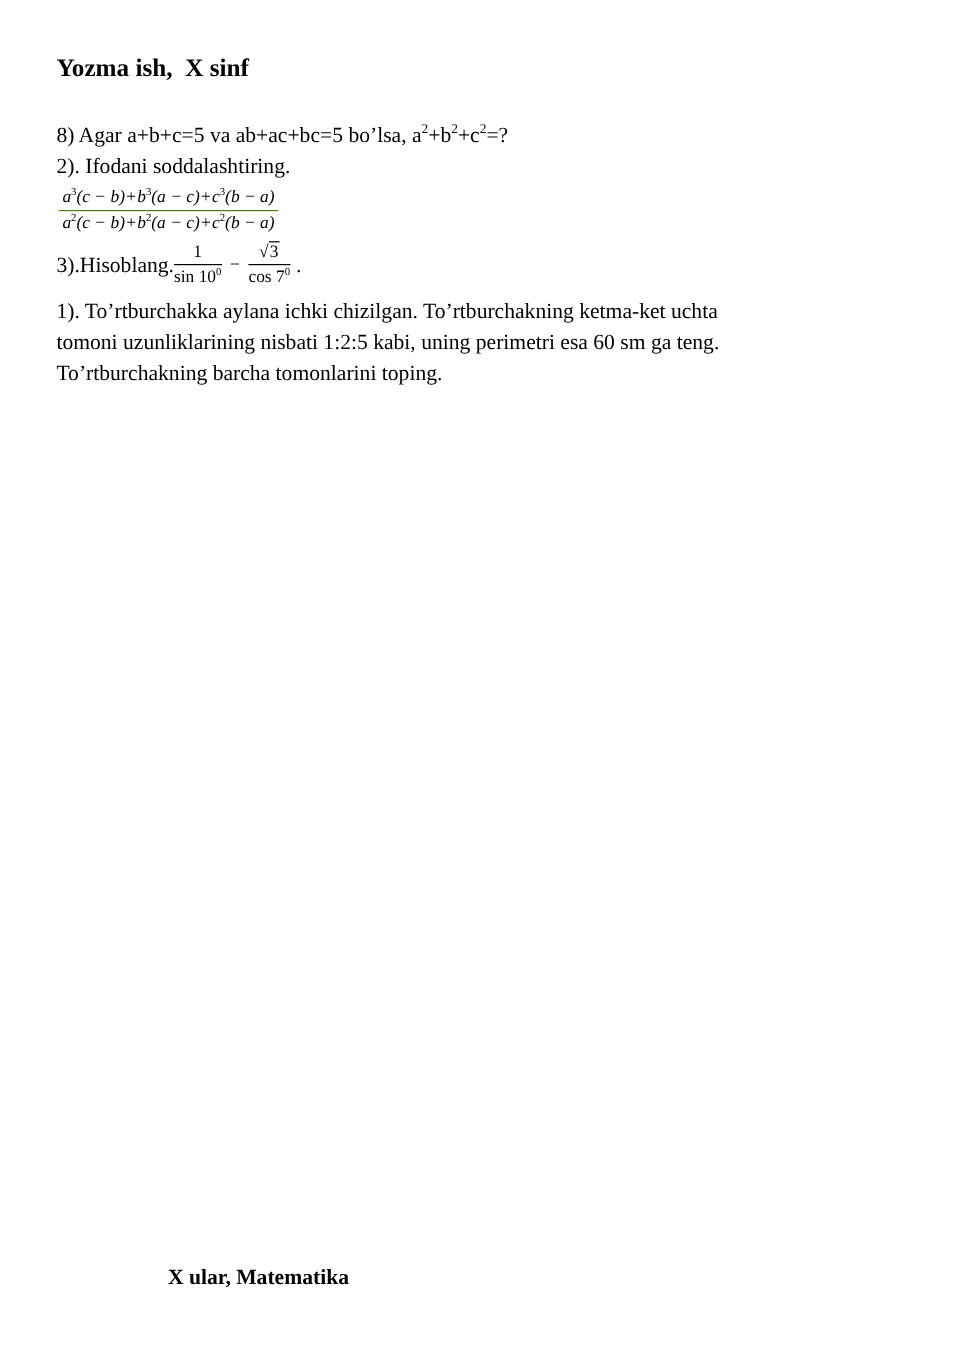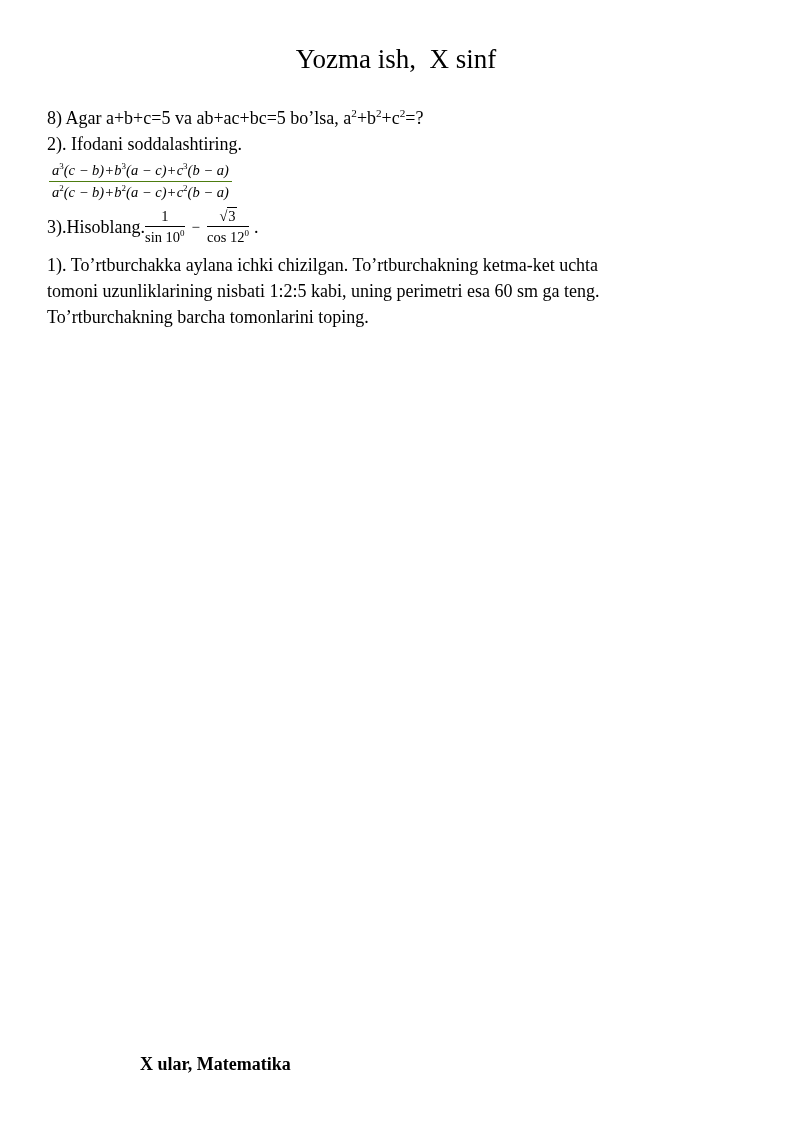--- a/index.html
+++ b/index.html
@@ -9,23 +9,22 @@
     background: #ffffff;
     color: #000000;
     font-family: "Liberation Serif", serif;
     position: relative;
     overflow: hidden;
   }
   .page {
     padding: 44px 55px 0 47px;
   }
   .title {
-    text-align: center;
-    font-weight: normal;
-    font-size: 27px;
+    font-weight: bold;
+    font-size: 21px;
     white-space: pre-wrap;
     margin: 0 0 30px 0;
   }
   .body-text {
     font-size: 18px;
     line-height: 26px;
   }
   .para { margin: 0; }
   sup {
     font-size: 0.62em;
@@ -93,21 +92,21 @@
 
     <div class="q3row">
       <span class="q3label">3).Hisoblang.</span>
       <span class="sfrac">
         <span class="frac-num">1</span>
         <span class="frac-den"><span>sin 10</span><sup>0</sup></span>
       </span>
       <span class="q3minus">−</span>
       <span class="sfrac">
         <span class="frac-num"><span>√</span><span class="radicand">3</span></span>
-        <span class="frac-den"><span>cos 12</span><sup>0</sup></span>
+        <span class="frac-den"><span>cos 7</span><sup>0</sup></span>
       </span>
       <span class="q3period">.</span>
     </div>
 
     <div>
       <div class="para">1). To’rtburchakka aylana ichki chizilgan. To’rtburchakning ketma-ket uchta</div>
       <div class="para">tomoni uzunliklarining nisbati 1:2:5 kabi, uning perimetri esa 60 sm ga teng.</div>
       <div class="para">To’rtburchakning barcha tomonlarini toping.</div>
     </div>
 

